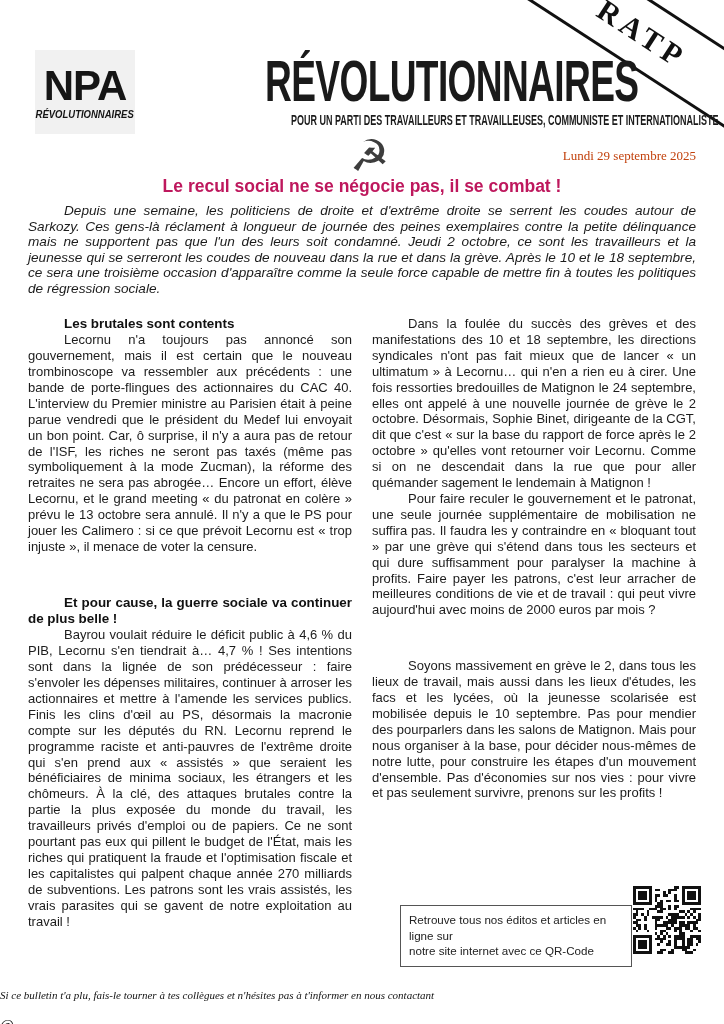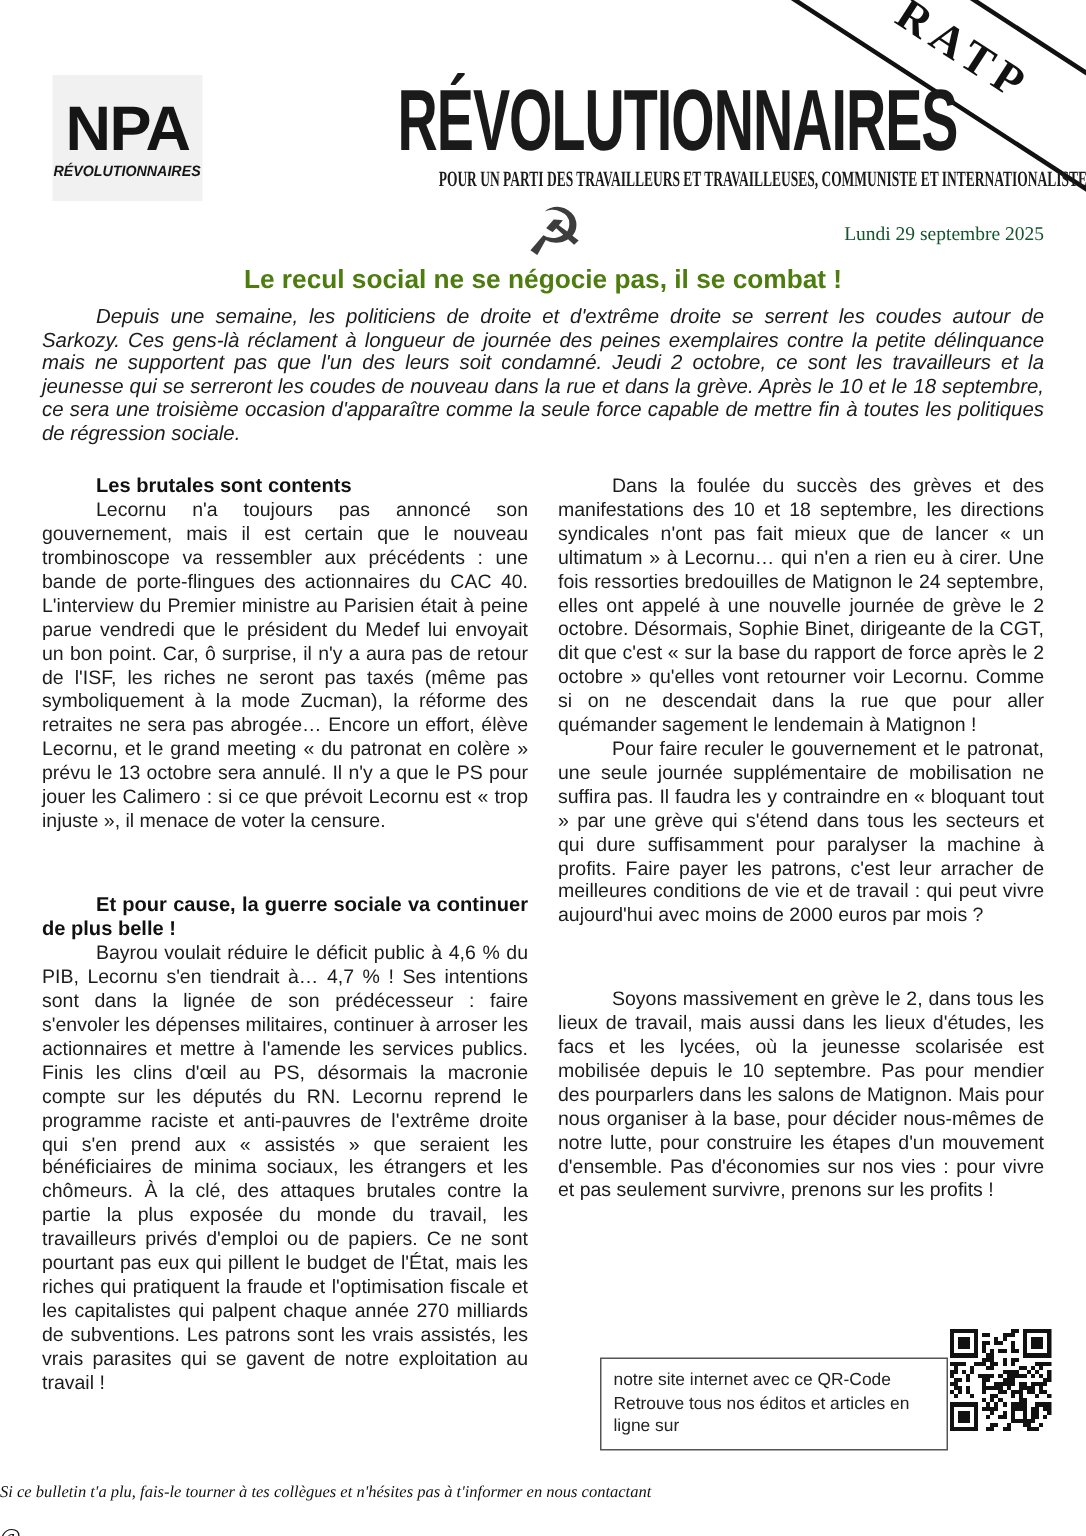--- a/index.html
+++ b/index.html
@@ -17,31 +17,31 @@
   
   .npa-logo{position:absolute;left:35px;top:50px;width:100px;height:84px;background:#f1f1f1;
         display:flex;flex-direction:column;align-items:center;justify-content:center;}
   .npa-acronym{font-size:42px;font-weight:bold;letter-spacing:-1px;line-height:1;color:#151515;}
   .npa-sub{font-size:10px;font-weight:bold;font-style:italic;white-space:nowrap;
         transform:scaleX(0.95);color:#151515;margin-top:2px;}
   .masthead{position:absolute;left:160px;top:52px;width:460px;text-align:center;}
   .masthead-title{line-height:1;}
   .cond-xl{display:inline-block;white-space:nowrap;font-size:58px;font-weight:bold;
         letter-spacing:-1px;transform:scaleX(0.64);transform-origin:center;color:#1a1a1a;}
-  .masthead-subtitle{margin-top:1px;font-family:Liberation Serif, serif;}
+  .masthead-subtitle{margin-top:1px;}
   .cond-md{display:inline-block;white-space:nowrap;font-size:14.5px;font-weight:bold;
         transform:scaleX(0.62);transform-origin:center;color:#1a1a1a;}
 
   .date-line{position:absolute;right:28px;top:148px;font-family:"Liberation Serif",serif;
-        font-size:13px;color:#14532d;}
+        font-size:13px;color:#c2410c;}
   .hammer{position:absolute;left:350px;top:134px;font-family:"DejaVu Sans",sans-serif;
         font-size:44px;line-height:1;color:#3d3d3d;}
 
   .headline{position:absolute;left:0;right:0;top:176px;margin:0;text-align:center;
-        font-size:17.5px;font-weight:bold;color:#4d7c0f;}
+        font-size:17.5px;font-weight:bold;color:#be185d;}
 
   .intro{position:absolute;left:28px;right:28px;top:203px;margin:0;font-style:italic;
         font-size:13.6px;line-height:15.6px;text-align:justify;text-indent:36px;}
 
   
   .columns{position:absolute;left:28px;right:28px;top:316px;display:flex;gap:20px;}
   .col{width:calc(50% - 10px);font-size:13px;line-height:15.9px;text-align:justify;}
   .col h2{margin:0;font-size:13.4px;font-weight:bold;text-align:justify;text-indent:36px;
         line-height:16.2px;color:#111;}
   .col p{margin:0;text-indent:36px;}
@@ -110,22 +110,22 @@
       <p>Bayrou voulait réduire le déficit public à 4,6 % du PIB, Lecornu s'en tiendrait à… 4,7 % ! Ses intentions sont dans la lignée de son prédécesseur : faire s'envoler les dépenses militaires, continuer à arroser les actionnaires et mettre à l'amende les services publics. Finis les clins d'œil au PS, désormais la macronie compte sur les députés du RN. Lecornu reprend le programme raciste et anti-pauvres de l'extrême droite qui s'en prend aux « assistés » que seraient les bénéficiaires de minima sociaux, les étrangers et les chômeurs. À la clé, des attaques brutales contre la partie la plus exposée du monde du travail, les travailleurs privés d'emploi ou de papiers. Ce ne sont pourtant pas eux qui pillent le budget de l'État, mais les riches qui pratiquent la fraude et l'optimisation fiscale et les capitalistes qui palpent chaque année 270 milliards de subventions. Les patrons sont les vrais assistés, les vrais parasites qui se gavent de notre exploitation au travail !</p>
     </div>
     <div class="col">
       <p>Dans la foulée du succès des grèves et des manifestations des 10 et 18 septembre, les directions syndicales n'ont pas fait mieux que de lancer « un ultimatum » à Lecornu… qui n'en a rien eu à cirer. Une fois ressorties bredouilles de Matignon le 24 septembre, elles ont appelé à une nouvelle journée de grève le 2 octobre. Désormais, Sophie Binet, dirigeante de la CGT, dit que c'est « sur la base du rapport de force après le 2 octobre » qu'elles vont retourner voir Lecornu. Comme si on ne descendait dans la rue que pour aller quémander sagement le lendemain à Matignon !</p>
       <p>Pour faire reculer le gouvernement et le patronat, une seule journée supplémentaire de mobilisation ne suffira pas. Il faudra les y contraindre en « bloquant tout » par une grève qui s'étend dans tous les secteurs et qui dure suffisamment pour paralyser la machine à profits. Faire payer les patrons, c'est leur arracher de meilleures conditions de vie et de travail : qui peut vivre aujourd'hui avec moins de 2000 euros par mois ?</p>
       <p class="spaced">Soyons massivement en grève le 2, dans tous les lieux de travail, mais aussi dans les lieux d'études, les facs et les lycées, où la jeunesse scolarisée est mobilisée depuis le 10 septembre. Pas pour mendier des pourparlers dans les salons de Matignon. Mais pour nous organiser à la base, pour décider nous-mêmes de notre lutte, pour construire les étapes d'un mouvement d'ensemble. Pas d'économies sur nos vies : pour vivre et pas seulement survivre, prenons sur les profits !</p>
     </div>
   </div>
 
   <div class="qr-box">
+    <div>Retrouve tous nos éditos et articles en ligne sur</div>
     <div>notre site internet avec ce QR-Code</div>
-    <div>Retrouve tous nos éditos et articles en ligne sur</div>
   </div>
   <svg class="qr-svg" id="qr-code" width="68" height="68" viewBox="0 0 25 25" shape-rendering="crispEdges">
       <rect x="0" y="0" width="25" height="25" fill="#ffffff"></rect>
       <rect x="15" y="0" width="1" height="1" fill="#111"></rect>
       <rect x="16" y="0" width="1" height="1" fill="#111"></rect>
       <rect x="8" y="1" width="1" height="1" fill="#111"></rect>
       <rect x="9" y="1" width="1" height="1" fill="#111"></rect>
       <rect x="13" y="1" width="1" height="1" fill="#111"></rect>
       <rect x="14" y="1" width="1" height="1" fill="#111"></rect>
       <rect x="15" y="1" width="1" height="1" fill="#111"></rect>

